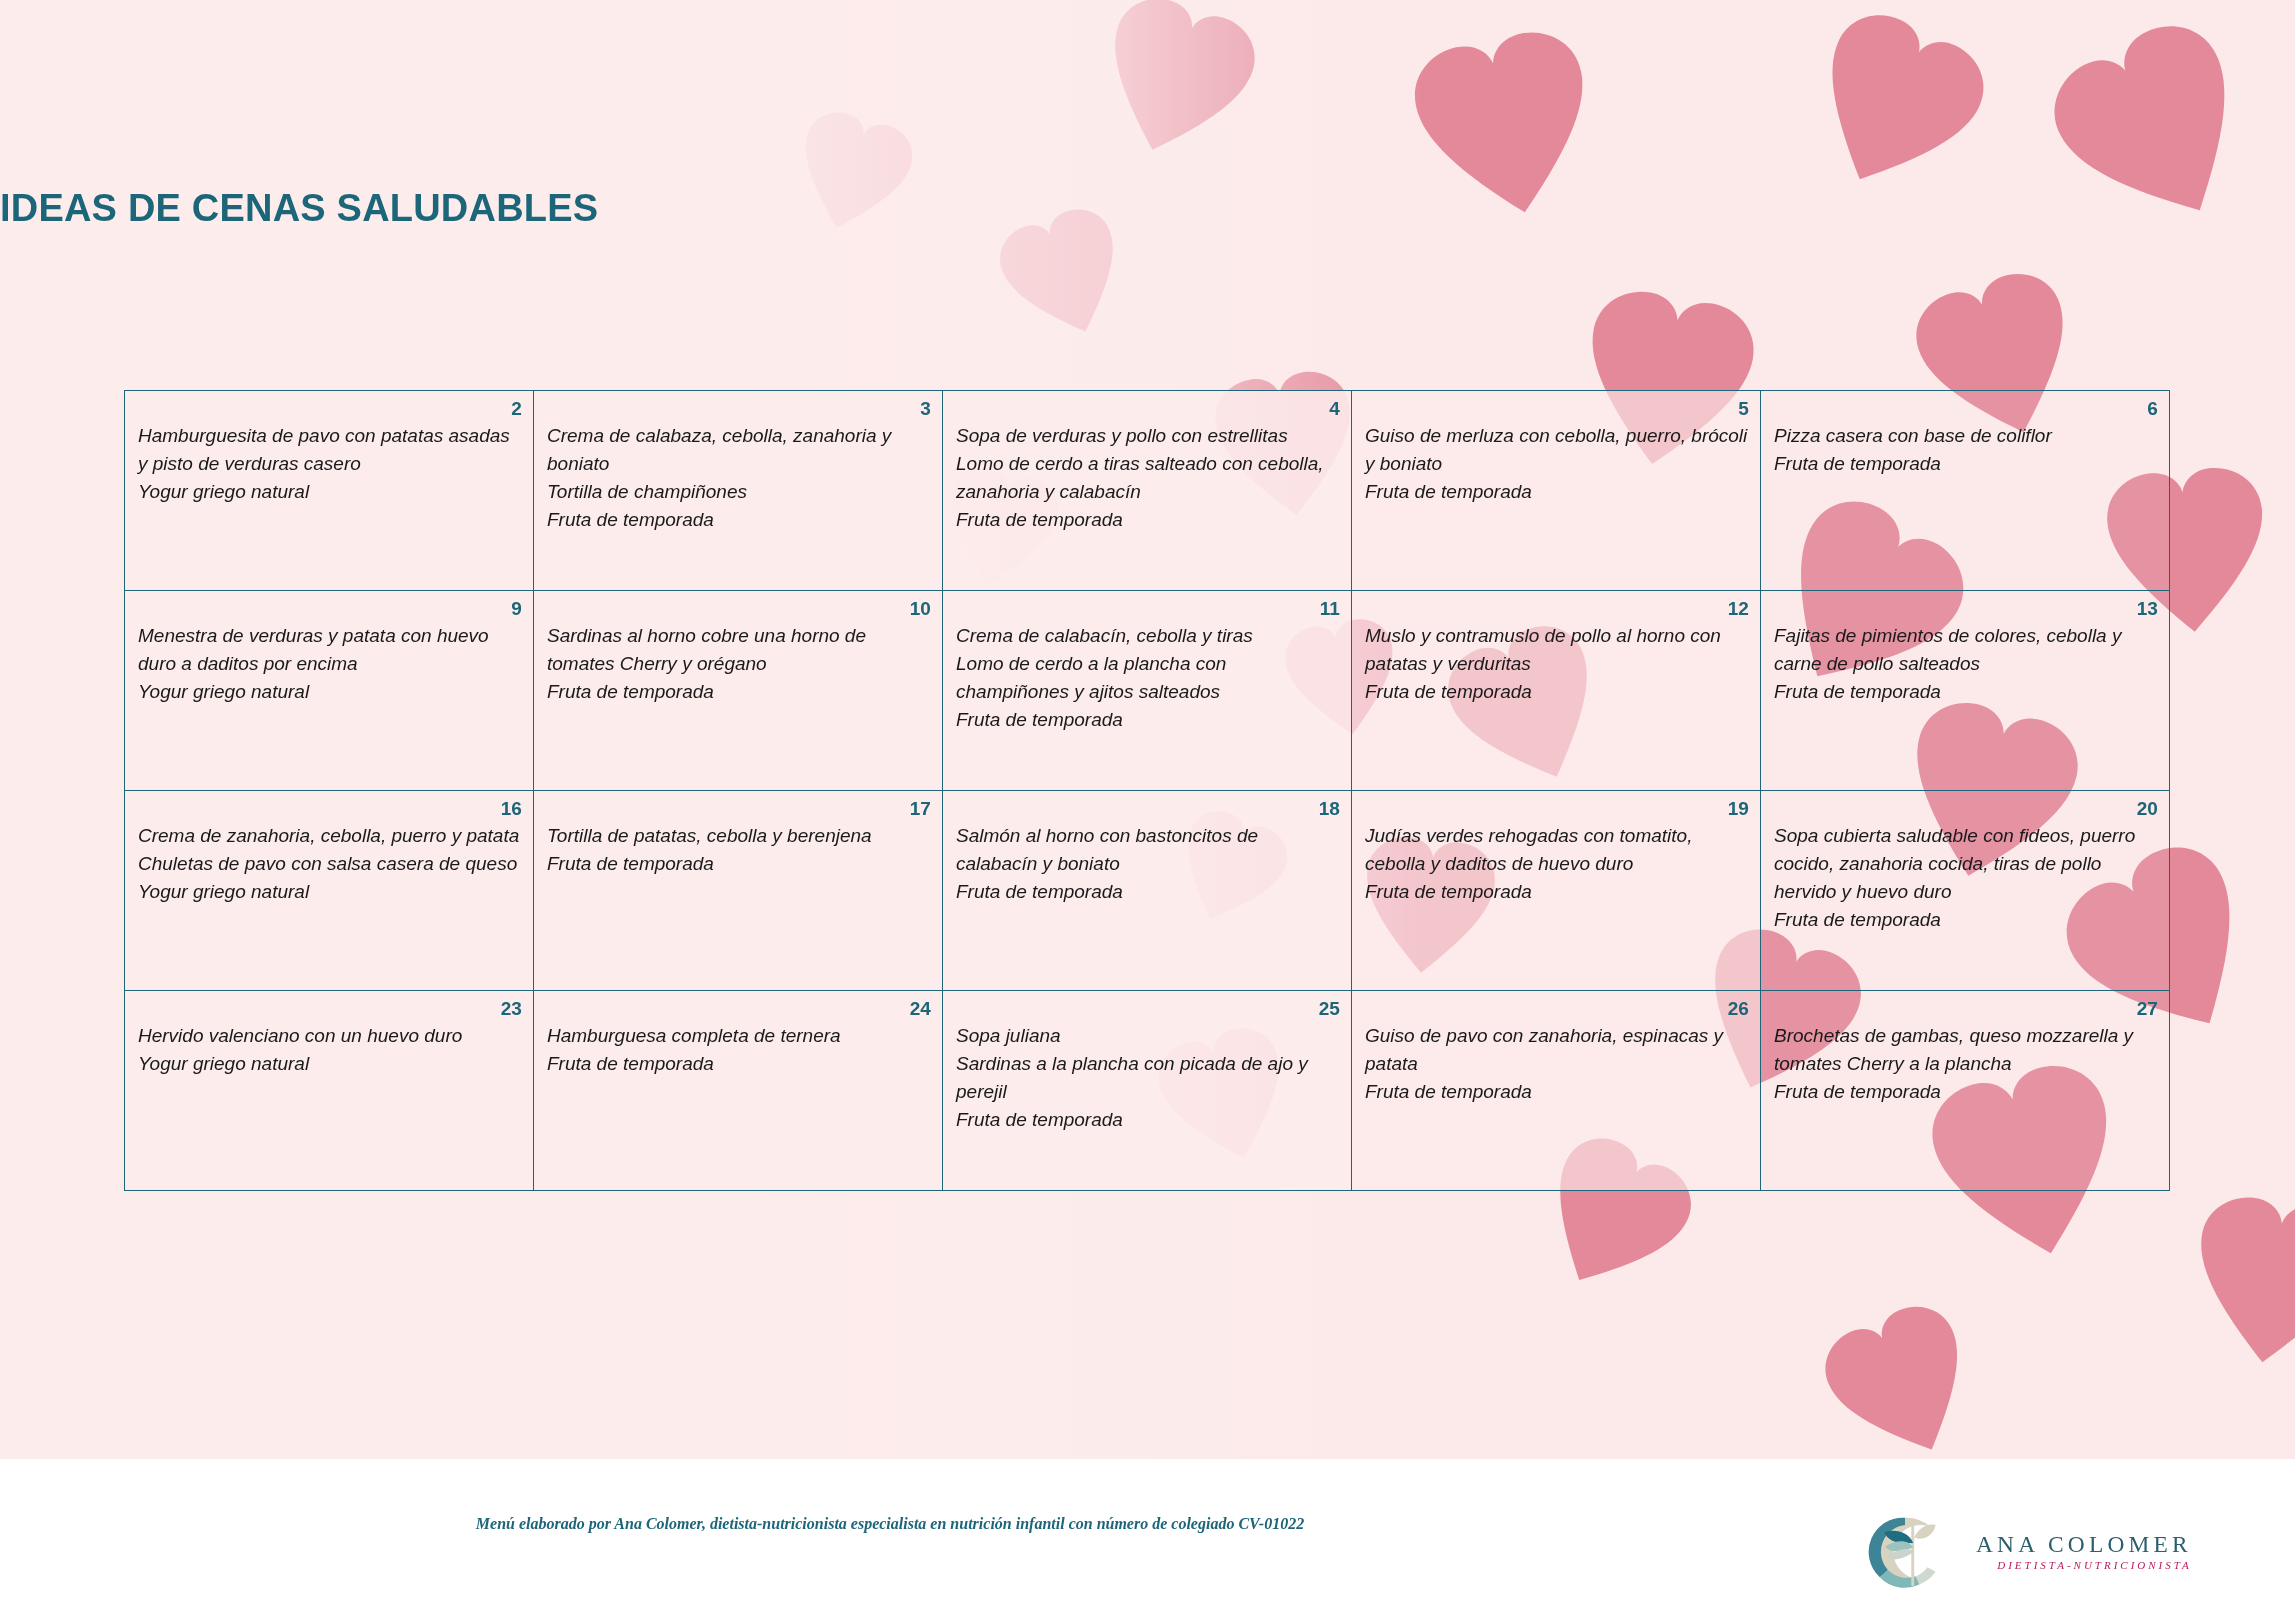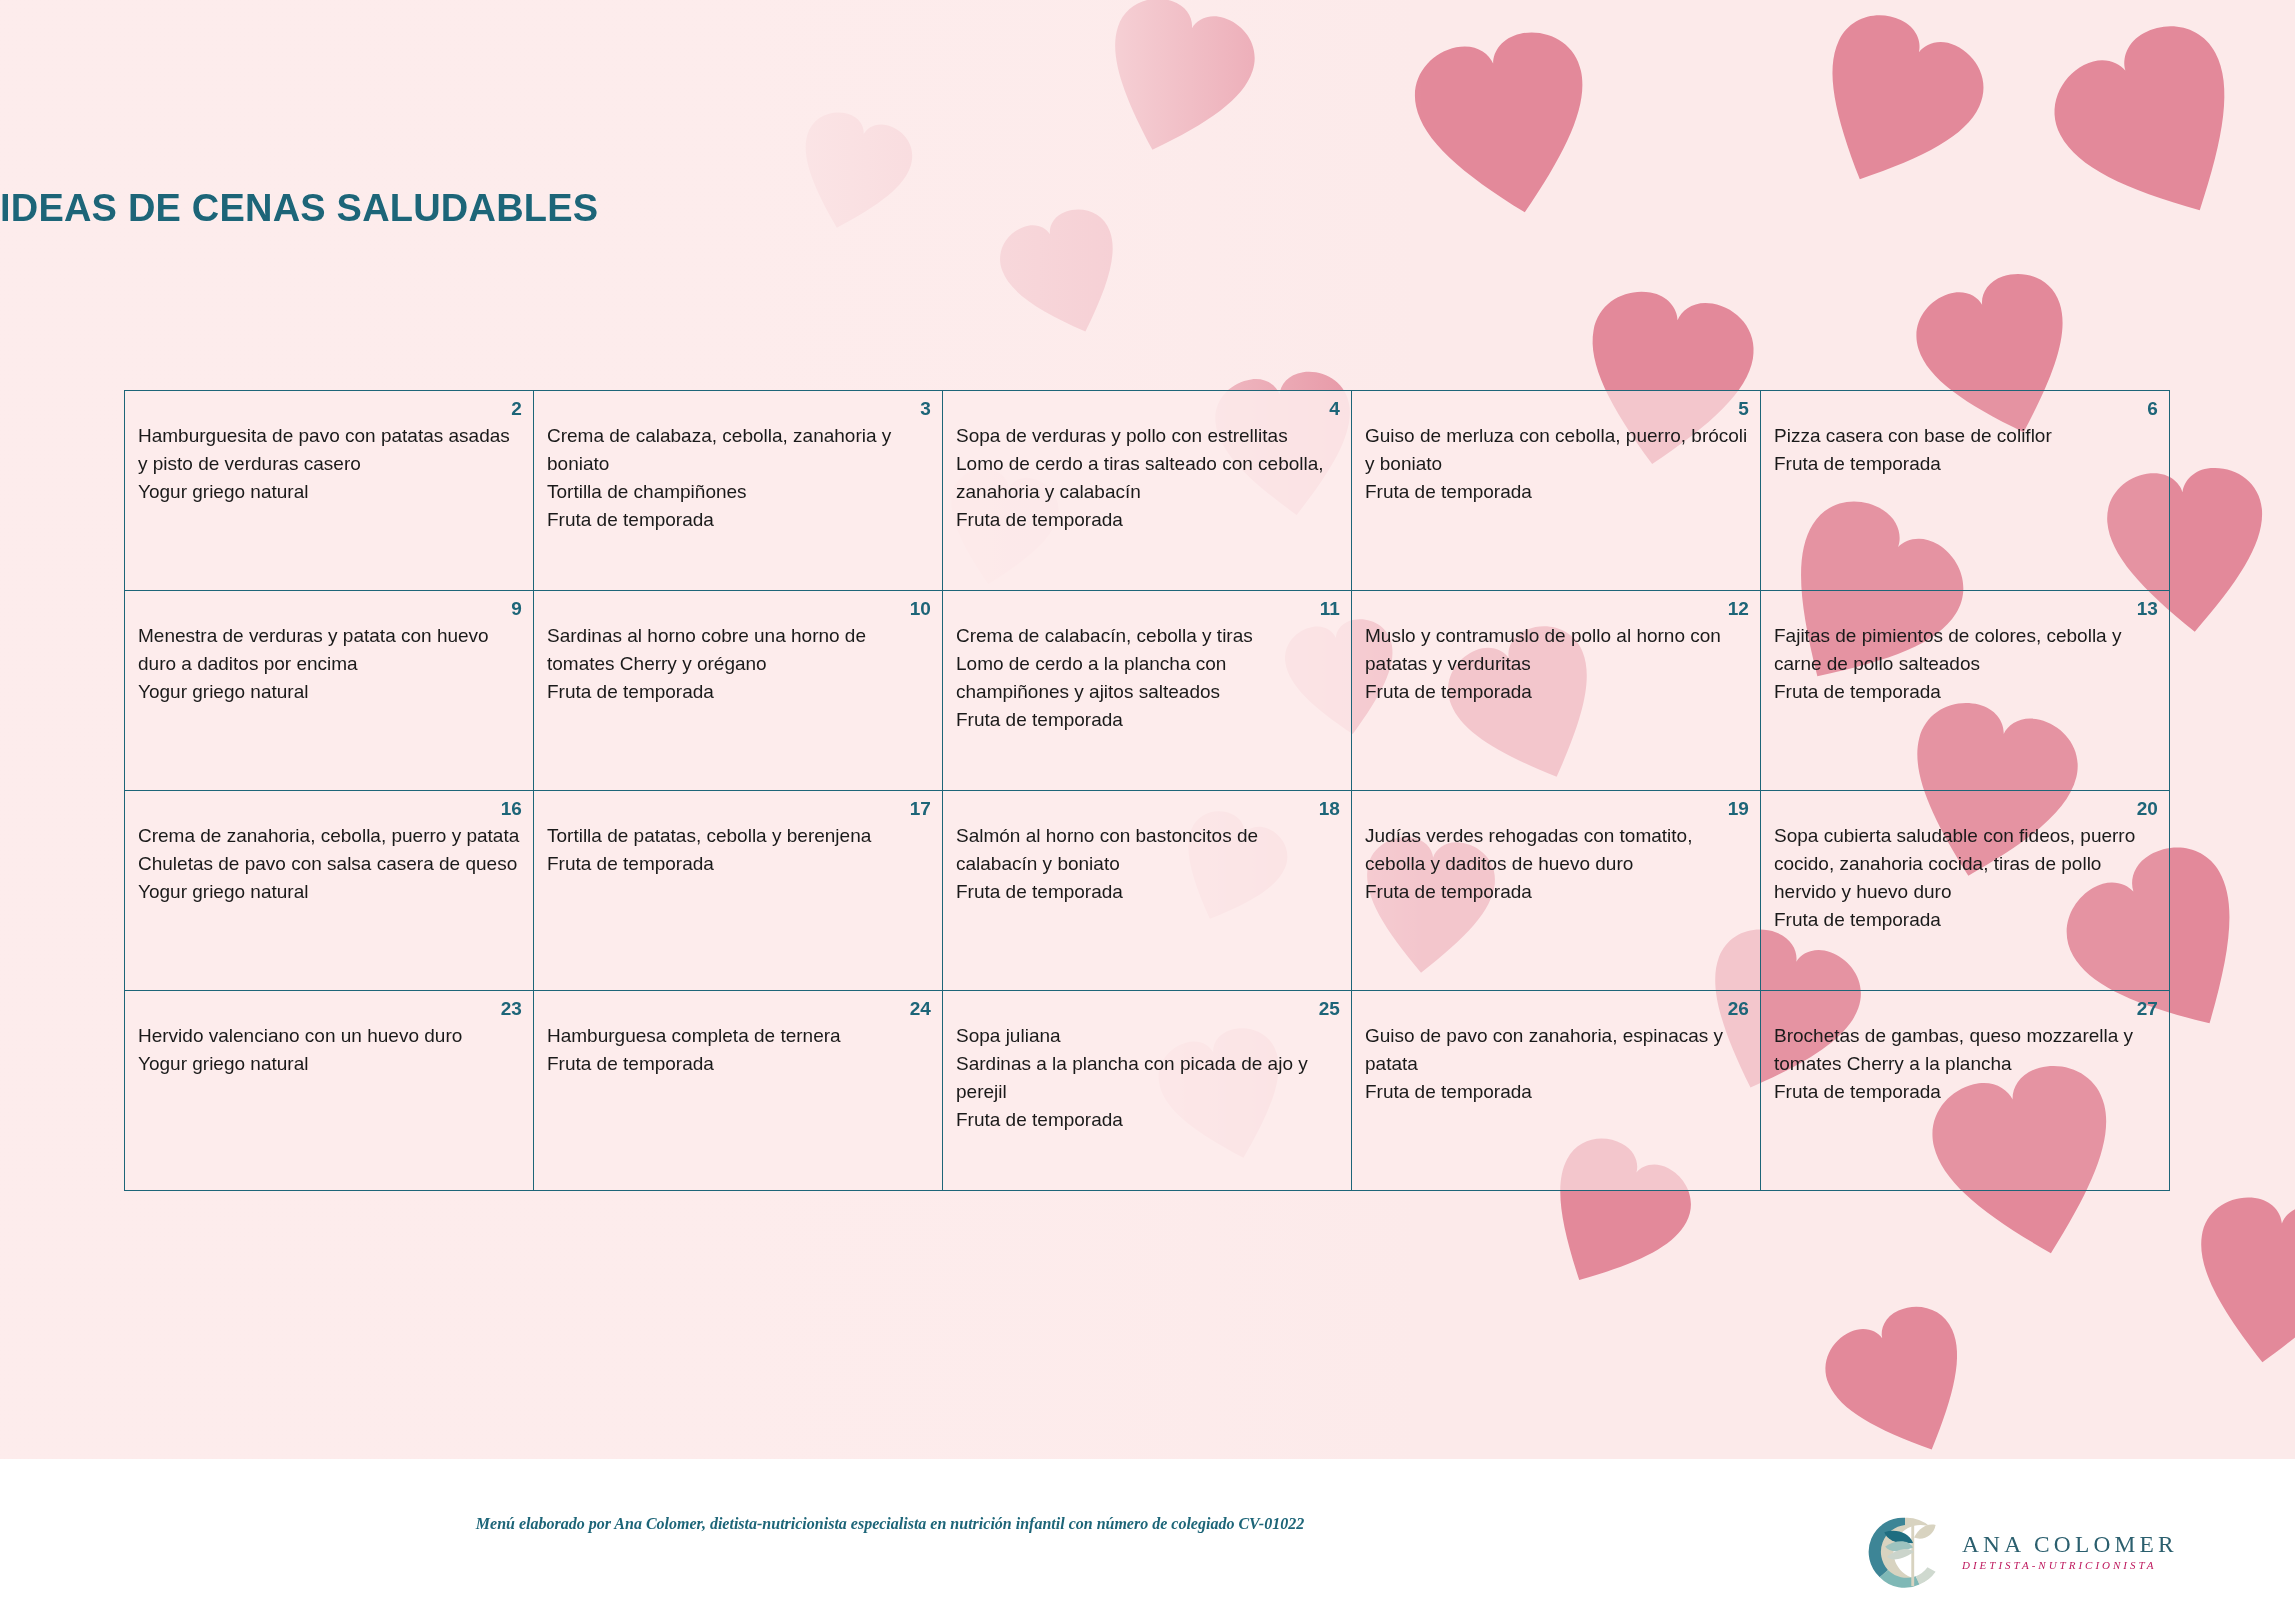--- a/index.html
+++ b/index.html
@@ -80,20 +80,21 @@
     font-size: 19px;
     font-weight: bold;
     color: #1d6578;
     line-height: 1.05;
     margin-bottom: 3.7px;
   }
   .meal {
     font-size: 19px;
     line-height: 1.47;
     color: #1a1a1a;
+    font-style: italic;
   }
   .meal div { white-space: normal; }
 
   
   #footer-line1, #footer-line2 {
     position: absolute;
     left: 0;
     width: 1780px;
     text-align: center;
     color: #1d6578;
@@ -108,21 +109,21 @@
   #logo {
     position: absolute;
     left: 1860px;
     top: 1499px;
     width: 356px;
     height: 105px;
     display: flex;
     align-items: center;
   }
   #logo-mark { width: 90px; height: 90px; flex: 0 0 90px; }
-  #logo-text { margin-left: 12px; line-height: 1.25; }
+  #logo-text { margin-left: 26px; line-height: 1.25; text-align: right; }
   #logo-name {
     font-size: 23.4px;
     letter-spacing: 4.2px;
     color: #2b5f6e;
     font-family: "Liberation Serif", serif;
   }
   #logo-sub {
     font-size: 11px;
     letter-spacing: 3px;
     color: #be185d;

